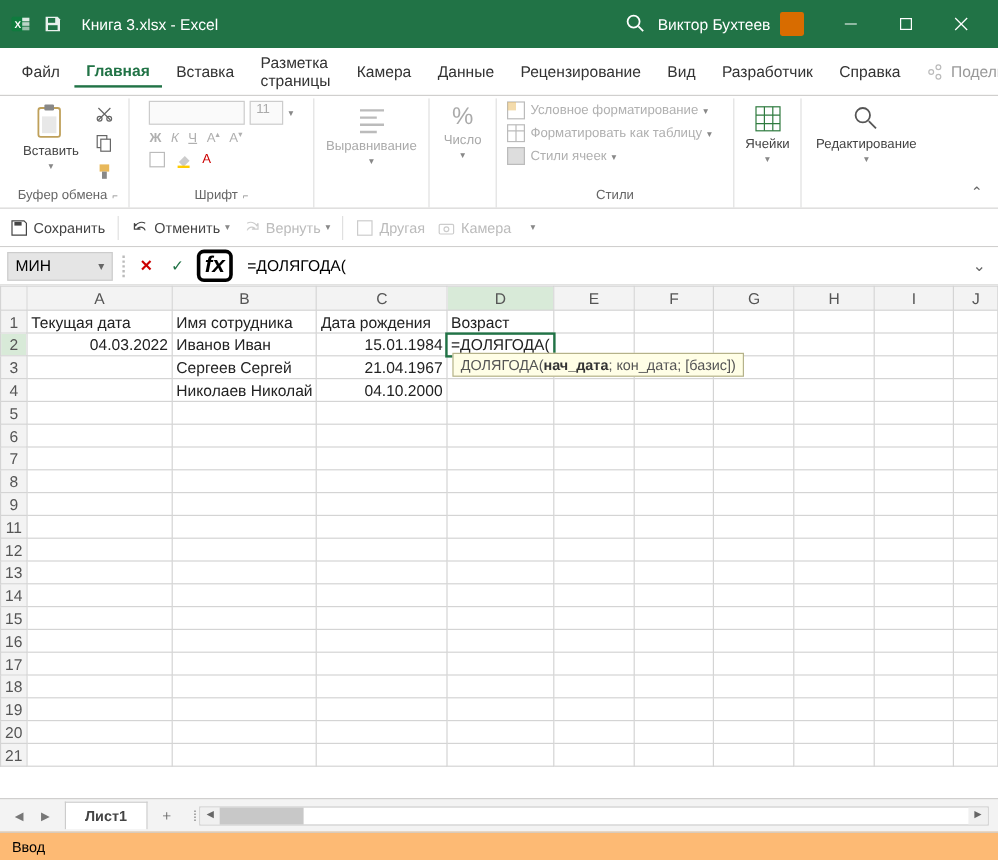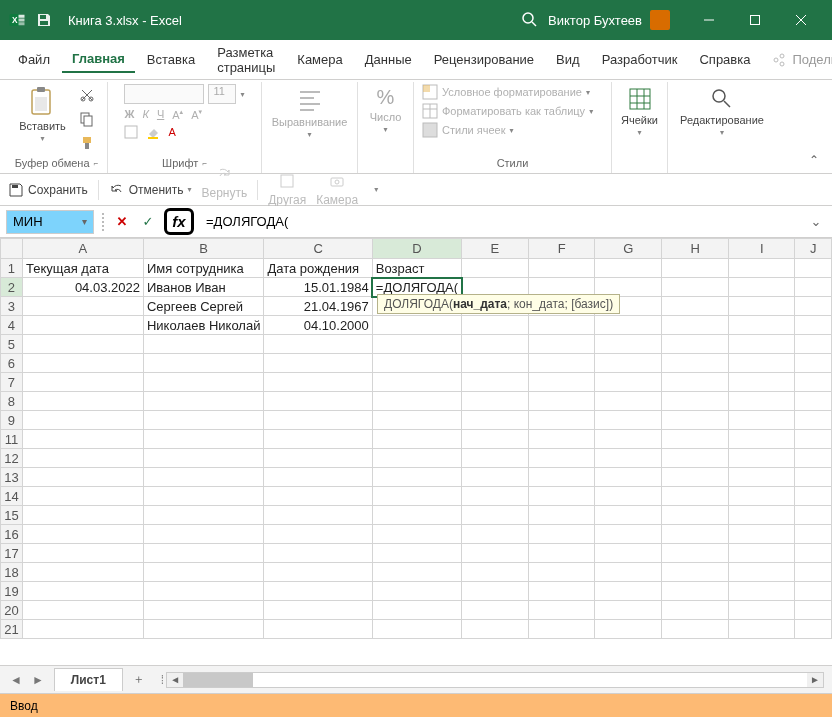--- a/index.html
+++ b/index.html
@@ -35,33 +35,33 @@
 .smbtn { width: 22px; height: 22px; display:flex; align-items:center; justify-content:center; cursor:pointer; }
 .fontbox { width: 80px; height: 20px; border:1px solid #ccc; font-size:11px; padding: 0 4px; color:#aaa; background:#fafafa;}
 .sizebox { width: 28px; height: 20px; border:1px solid #ccc; font-size:11px; padding: 0 4px; color:#aaa; background:#fafafa;}
 .chev { font-size: 8px; color:#888; }
 .rgroup .row { display:flex; gap:4px; align-items:center; }
 .rright { margin-left:auto; width: 24px; display:flex; align-items:flex-end; justify-content:center; padding-bottom:6px;}
 
 
 .quicktb { height: 32px; background: #fff; border-bottom: 1px solid #d0cfce; display:flex; align-items:center; padding: 0 8px; gap: 10px; font-size:12px; color:#888;}
 .quicktb .qitem { display:flex; align-items:center; gap:4px; color:#444;}
-.quicktb .qitem.dis { color:#bbb;flex-direction:column; }
+.quicktb .qitem.dis { color:#bbb; }
 .quicktb .sep { width:1px; height:20px; background:#e0e0e0; }
 
 
 .fbar { height: 32px; background:#fff; border-bottom:1px solid #d0cfce; display:flex; align-items:center; padding: 2px 6px; gap:6px; font-size:13px;}
-.namebox { width: 88px; height: 24px; border:1px solid #ccc; padding: 0 6px; display:flex; align-items:center; justify-content:space-between; background:#7dd3fc;}
+.namebox { width: 88px; height: 24px; border:1px solid #ccc; padding: 0 6px; display:flex; align-items:center; justify-content:space-between; background:#e5e5e5;}
 .namebox .nbchev { font-size:10px; color:#666;}
 .fbar .sepv { width:6px; height:20px; display:flex; align-items:center; justify-content:center;}
 .fbar .sepv .dots { height:18px; width:2px; border-left: 2px dotted #bbb;}
 .fbar .ic { width:20px; height:20px; display:flex; align-items:center; justify-content:center; cursor:pointer;}
 .fbar .xbtn { color:#c00; font-weight:bold; }
 .fbar .vbtn { color:#217346; }
-.fxic { width: 30px; height: 27px; border:3px solid #000; border-radius:6px; display:flex; align-items:center; justify-content:center; font-style:italic; font-weight:600; cursor:pointer; background:#fff; font-size:15px; }
+.fxic { width: 30px; height: 27px; border:3px solid #000; border-radius:6px; display:flex; align-items:center; justify-content:center; font-style:italic; font-weight:600; cursor:pointer; background:#fff; font-size:19px; }
 .formula-input { flex:1; height:24px; padding: 0 6px; border:none; outline:none; font-size:13px; }
 .fbar .expand { width:20px; height:20px; color:#666; display:flex; align-items:center;justify-content:center;}
 
 
 .gridwrap { flex:1; position:relative; background:#fff; overflow:hidden; }
 .grid { border-collapse: collapse; font-size: 13px; color:#222; table-layout: fixed;}
 .grid th, .grid td { border: 1px solid #d4d4d4; height: 19px; padding: 0 3px; overflow:hidden; white-space:nowrap;}
 .grid th { background:#f3f3f3; font-weight:normal; text-align:center; color:#555; }
 .grid th.corner { width: 22px; background:#f3f3f3;}
 .grid th.col { height: 20px;}

